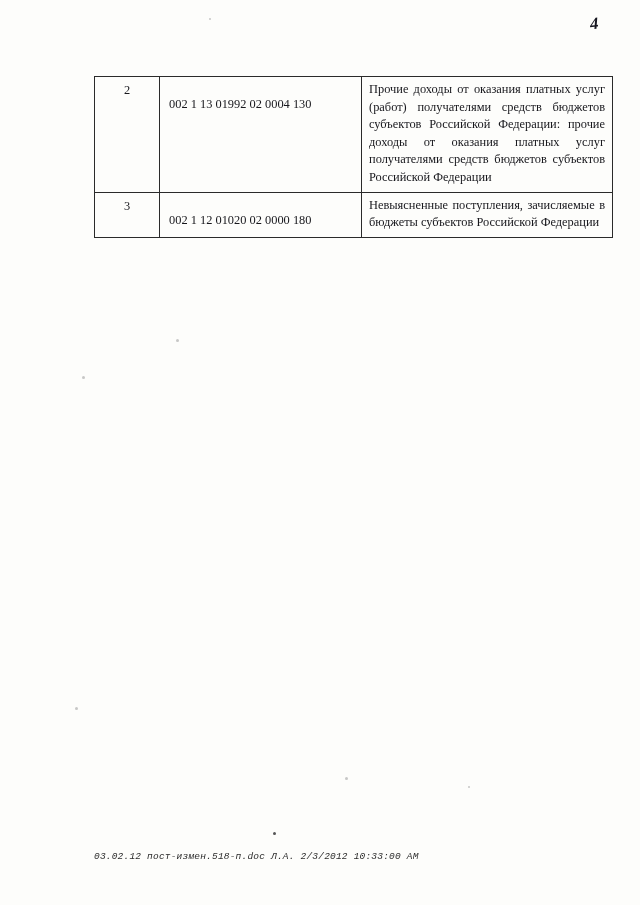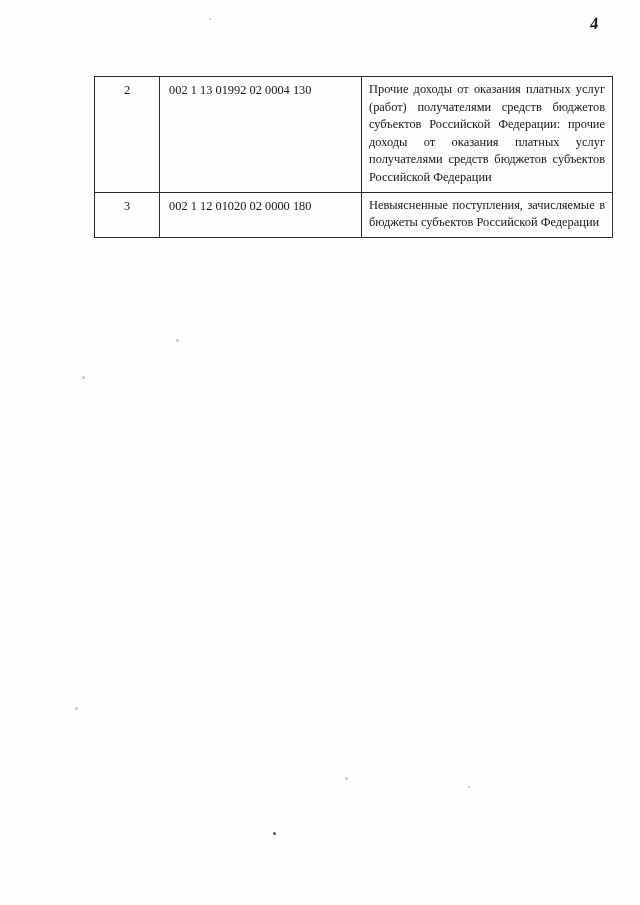--- a/index.html
+++ b/index.html
@@ -58,21 +58,21 @@
   }
   td.col-num {
     width: 52px;
     text-align: center;
     padding-top: 5px;
   }
   td.col-code {
     width: 186px;
     text-align: left;
     padding-left: 9px;
-    padding-top: 5px;
+    padding-top: 19px;
     white-space: nowrap;
   }
   td.col-desc {
     width: 236px;
     text-align: justify;
     text-align-last: left;
     padding-right: 7px;
     padding-left: 7px;
   }
   .footer {
@@ -117,14 +117,15 @@
         <td class="col-desc">Прочие доходы от оказания платных услуг (работ) получателями средств бюджетов субъектов Российской Федерации: прочие доходы от оказания платных услуг получателями средств бюджетов субъектов Российской Федерации</td>
       </tr>
       <tr>
         <td class="col-num">3</td>
         <td class="col-code">002 1 12 01020 02 0000 180</td>
         <td class="col-desc">Невыясненные поступления, зачисляемые в бюджеты субъектов Российской Федерации</td>
       </tr>
     </tbody>
   </table>
 
+  <div class="footer">03.02.12  пост-измен.518-п.doc Л.А.  2/3/2012 10:33:00 AM</div>
 
 </div>
 
 </body></html>

